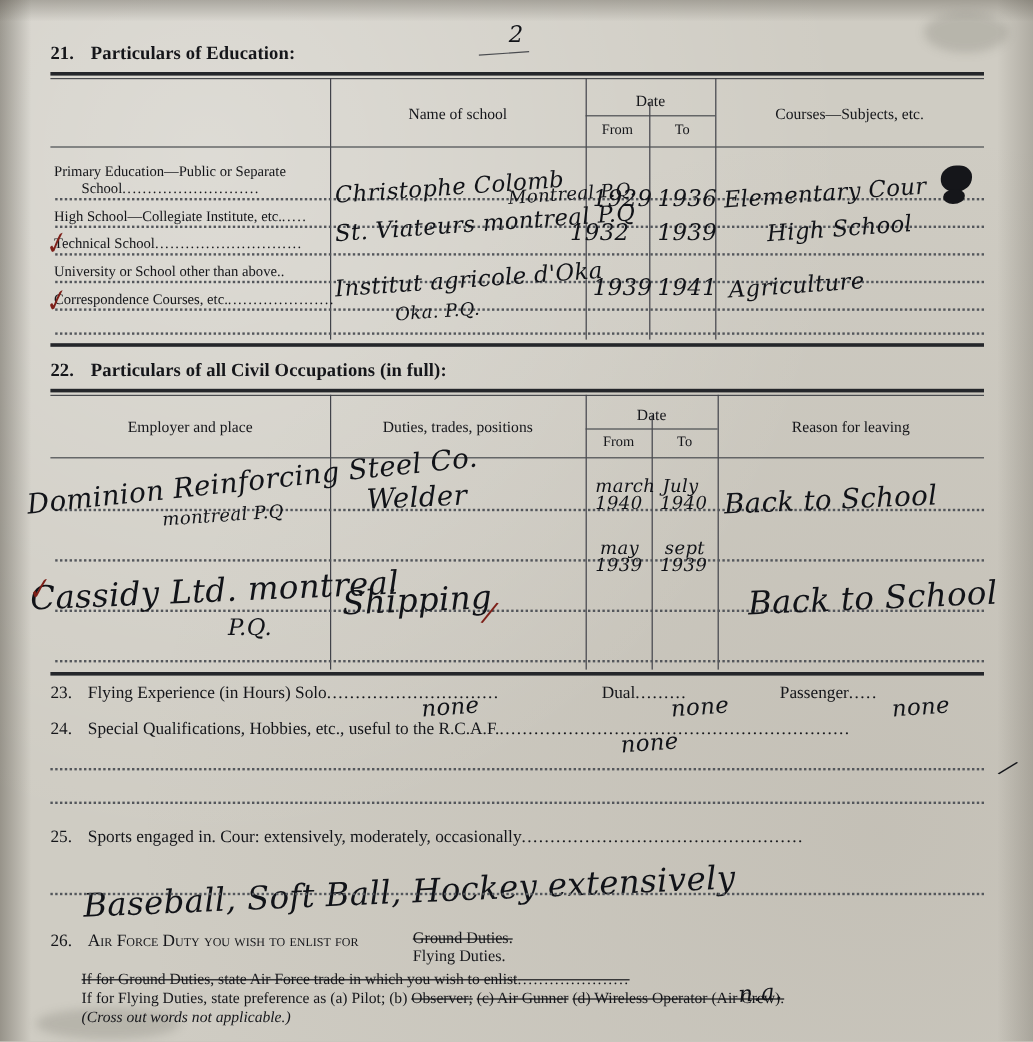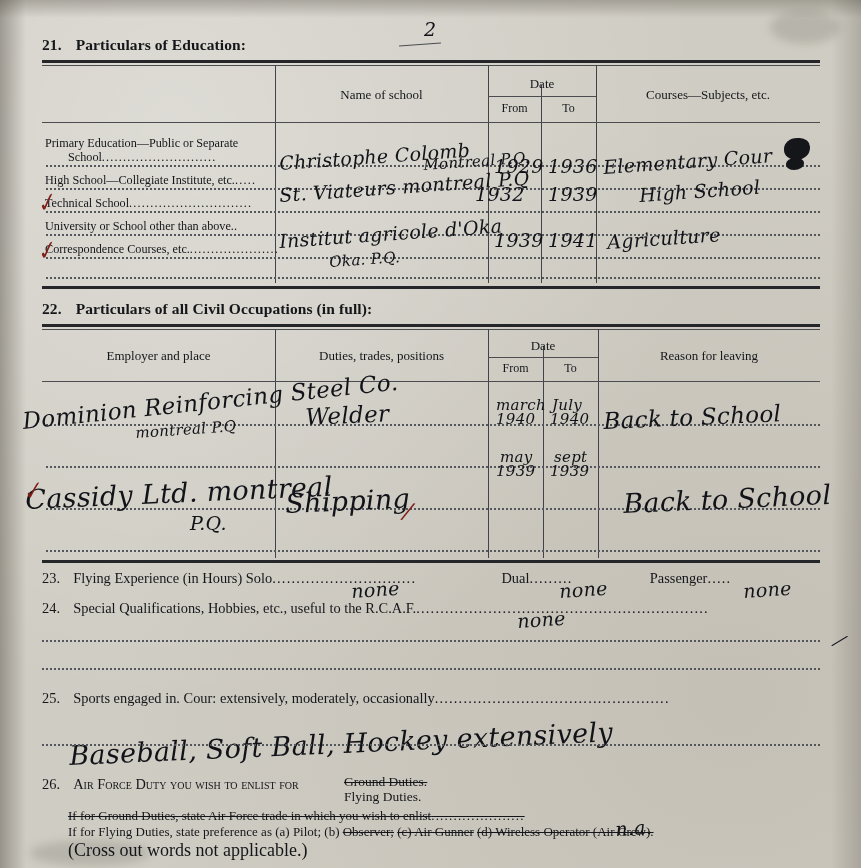--- a/index.html
+++ b/index.html
@@ -295,15 +295,15 @@
   </div>
   <div class="line-text printed strike" style="left:344px;top:774px;font-size:13.5px;">Ground Duties.</div>
   <div class="line-text printed" style="left:344px;top:789px;font-size:13.5px;">Flying Duties.</div>
 
   <div class="line-text printed strike" style="left:68px;top:808px;font-size:13px;"><span>If for Ground Duties, state Air Force trade in which you wish to enlist</span><span class="dots-fill">.....................</span></div>
   <div class="hand h-md slant abs" style="left:616px;top:818px;">n.a.</div>
 
   <div class="line-text printed" style="left:68px;top:824px;font-size:13px;">
     If for Flying Duties, state preference as (a)&nbsp;Pilot; (b)&nbsp;<span class="strike">Observer;</span> <span class="strike">(c) Air Gunner</span> <span class="strike">(d) Wireless Operator (Air Crew).</span>
   </div>
-  <div class="line-text printed" style="left:68px;top:840px;font-size:18px;">(Cross out words not applicable.)</div>
+  <div class="line-text printed" style="left:68px;top:840px;font-size:13px;font-style:italic;">(Cross out words not applicable.)</div>
 
 </div>
 
 </body></html>

